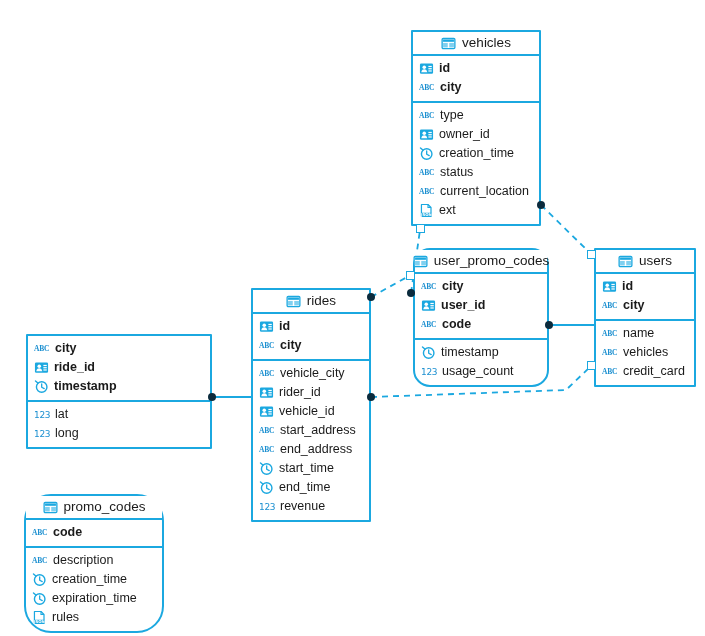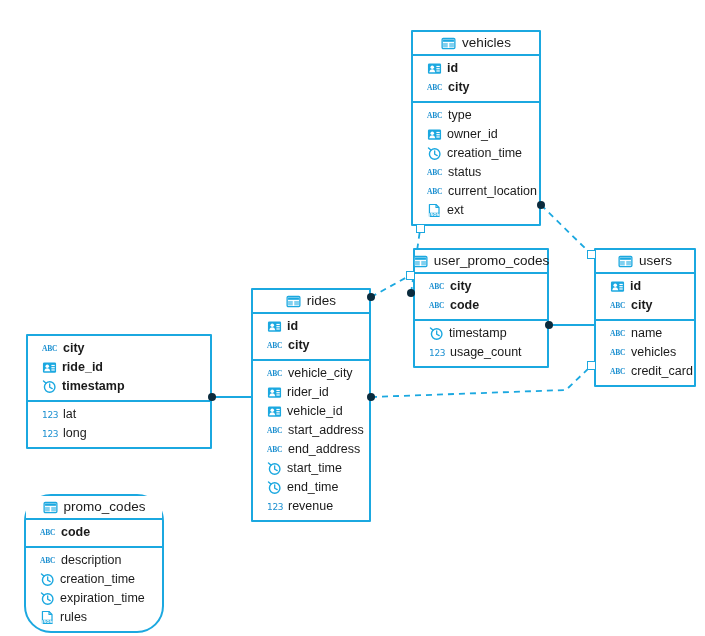--- a/index.html
+++ b/index.html
@@ -49,21 +49,21 @@
     background: #ffffff;
     padding: 0 6px;
   }
   .entity-title {
     font-size: 13.5px;
     color: #1a1a1a;
     line-height: 1;
     white-space: nowrap;
   }
   .field-group {
-    padding: 3px 0 4px 8px;
+    padding: 3px 0 4px 0;
   }
   .field-group.keys {
     border-bottom: 2px solid #1ba8e0;
   }
   .field {
     display: flex;
     align-items: center;
     gap: 5px;
     height: 19px;
     padding: 0 6px;
@@ -220,36 +220,49 @@
               <path d="M2.6 1.6 h7.0 l3.2 3.2 v9.4 h-10.2 z" fill="#ffffff" stroke="#1ba8e0" stroke-width="1.3" stroke-linejoin="round"></path>
               <path d="M9.6 1.6 v3.2 h3.2" fill="none" stroke="#1ba8e0" stroke-width="1.2"></path>
               <rect x="2.4" y="10.4" width="11" height="4" rx="0.6" fill="#1ba8e0"></rect>
               <text x="7.9" y="13.7" text-anchor="middle" font-size="4.2" font-family="&quot;DejaVu Sans&quot;, sans-serif" font-weight="bold" fill="#ffffff">JSON</text>
             </svg>
           </span>
           <span class="field-label">ext</span>
         </div>
       </div>
     </div>
-    <div class="entity" style="left: 413px; top: 248px; width: 136px;">
+    <div class="entity" style="left: 413px; top: 248px; width: 136px; border-radius: 17px;">
       <div class="entity-header">
         <span class="icn">
           <svg viewBox="0 0 16 16" width="15" height="15">
             <rect x="1.2" y="2.6" width="13.6" height="10.8" rx="1.2" fill="#ffffff" stroke="#1ba8e0" stroke-width="1.4"></rect>
             <rect x="2.2" y="3.6" width="11.6" height="2.6" fill="#1ba8e0"></rect>
             <rect x="2.2" y="7.4" width="5" height="4.8" fill="#7fd0f0"></rect>
             <rect x="8.8" y="7.4" width="5" height="4.8" fill="#7fd0f0"></rect>
           </svg>
         </span>
         <span class="entity-title">user_promo_codes</span>
       </div>
       <div class="field-group keys">
         <div class="field key">
           <span class="abc-icon">ABC</span>
           <span class="field-label">city</span>
+        </div>
+        <div class="field key">
+          <span class="icn">
+            <svg viewBox="0 0 16 16" width="15" height="15">
+              <rect x="1" y="2.6" width="14" height="11" rx="1.4" fill="#1ba8e0"></rect>
+              <circle cx="5.6" cy="6.6" r="1.9" fill="#ffffff"></circle>
+              <path d="M2.4 11.9 c0.5 -2.3 1.9 -3.0 3.2 -3.0 c1.3 0 2.7 0.7 3.2 3.0 z" fill="#ffffff"></path>
+              <rect x="10" y="5.2" width="3.6" height="1.3" fill="#ffffff"></rect>
+              <rect x="10" y="7.6" width="3.6" height="1.3" fill="#ffffff"></rect>
+              <rect x="10" y="10" width="3.6" height="1.3" fill="#ffffff"></rect>
+            </svg>
+          </span>
+          <span class="field-label">user_id</span>
         </div>
         <div class="field key">
           <span class="abc-icon">ABC</span>
           <span class="field-label">code</span>
         </div>
       </div>
       <div class="field-group">
         <div class="field">
           <span class="icn">
             <svg viewBox="0 0 16 16" width="15" height="15">

